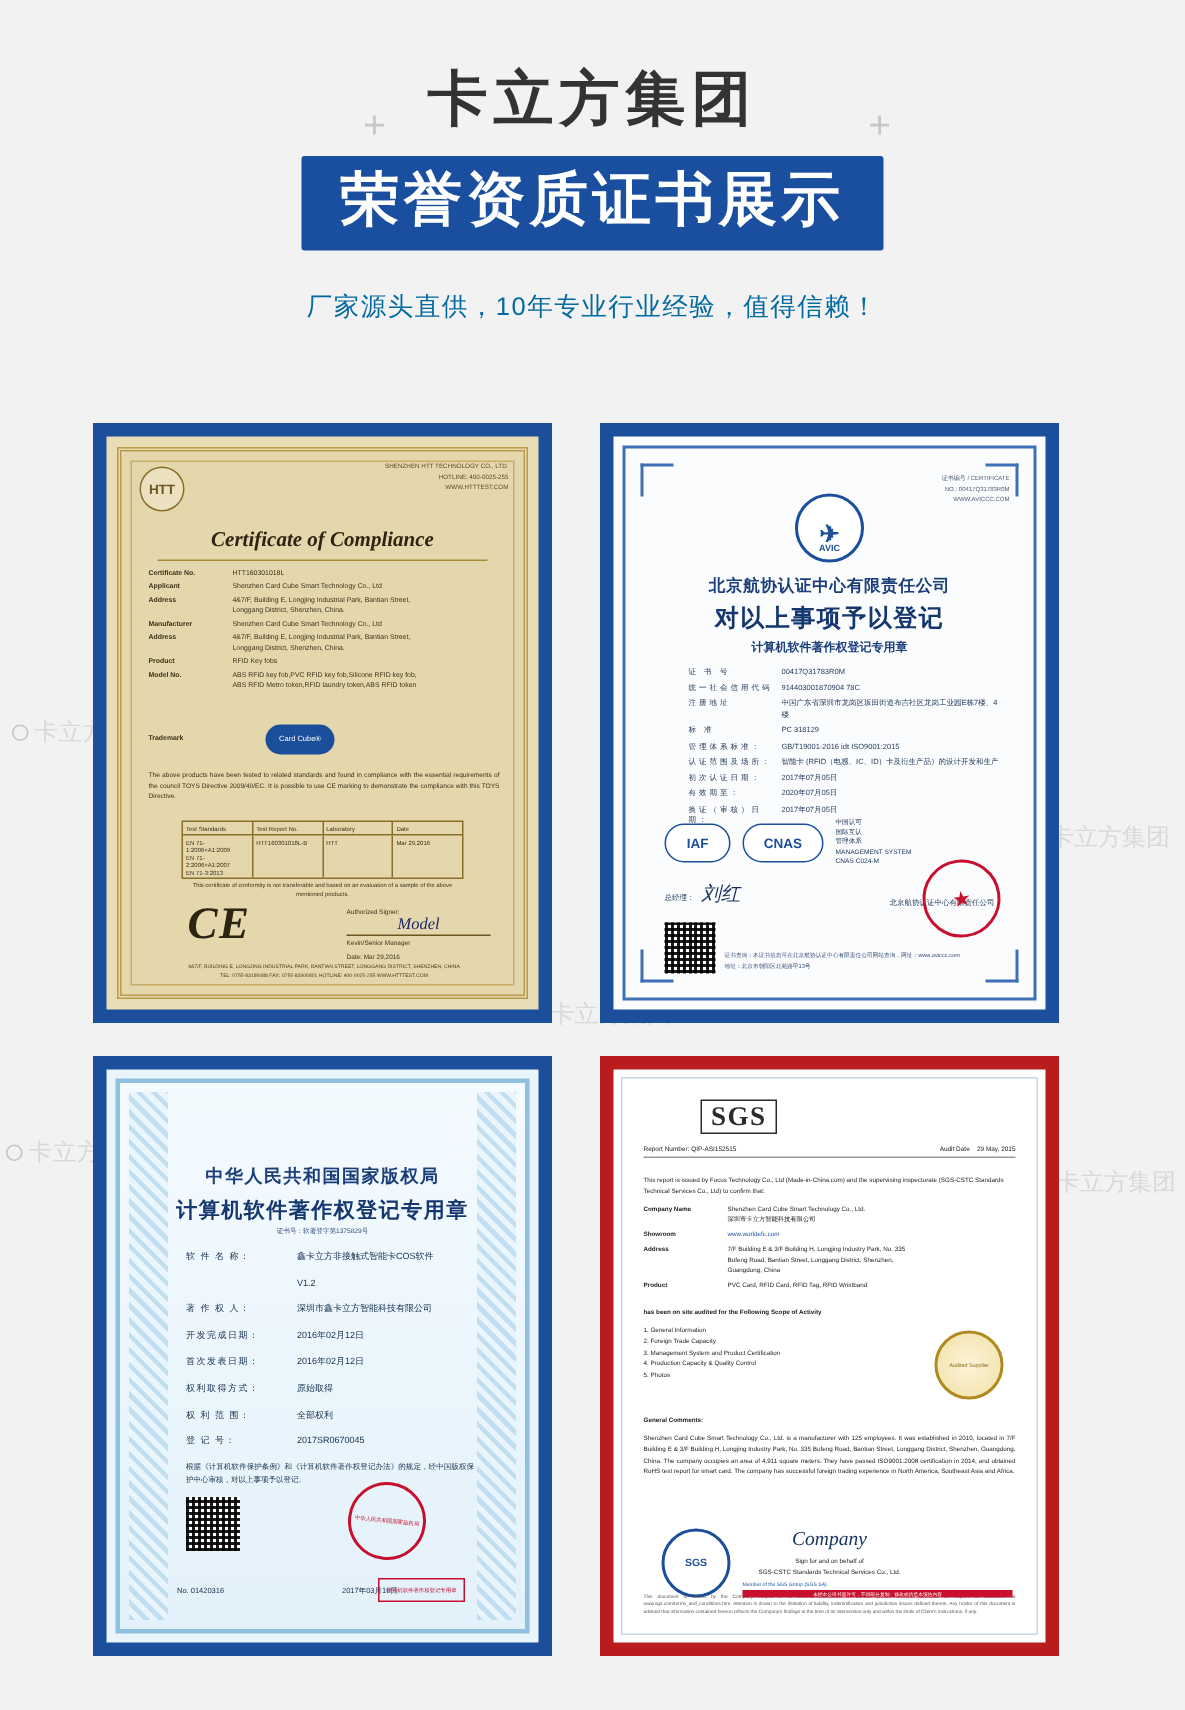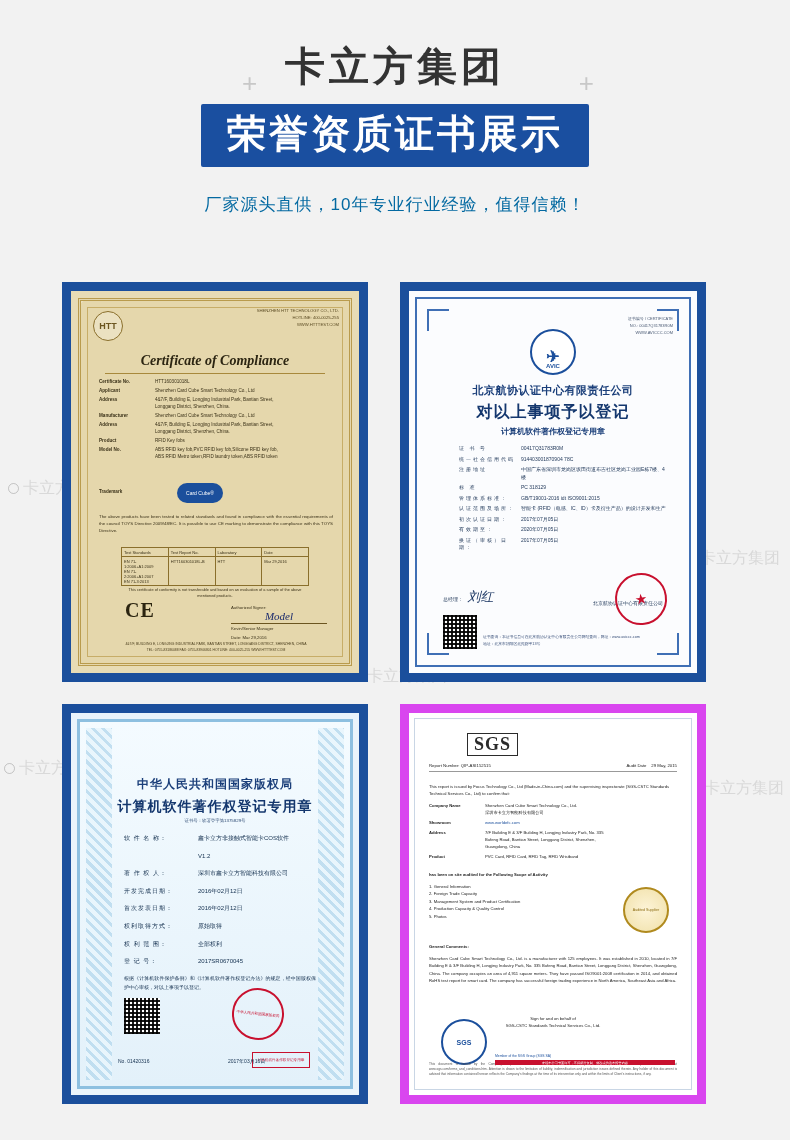--- a/index.html
+++ b/index.html
@@ -192,22 +192,23 @@
     font-size: 4.3px; color: #3a3118;
   }
   .c1-sign .sig {
     font-family: "Liberation Serif", serif; font-style: italic;
     font-size: 11px; color: #1a2a6c; text-align: center;
   }
   .c1-sign .ln { border-bottom: .7px solid #6b5520; margin: 1px 0 2px; }
   .c1-ce {
     position: absolute; left: 44px; top: 298px;
     font-family: "Liberation Serif", serif;
-    font-size: 20px; font-weight: bold; color: #2b2410;
+    font-size: 30px; font-weight: bold; color: #2b2410;
     letter-spacing: 1px;
+    font-style: italic;
   }
   .c1-foot {
     position: absolute; left: 16px; right: 14px; bottom: 10px;
     font-size: 3.4px; color: #4a3d1c; line-height: 1.6; text-align: center;
   }
 
   
   .c2 { border: 9px solid #1b4f9c; background: #fbfcfe; }
   .c2-inner { position: absolute; inset: 6px; border: 2px solid #3f6fb5; }
   .c2-corner {
@@ -357,21 +358,21 @@
   .c3-footno {
     position: absolute; left: 38px; bottom: 22px;
     font-size: 5px; color: #14304f;
   }
   .c3-date {
     position: absolute; left: 148px; bottom: 22px;
     font-size: 5px; color: #14304f;
   }
 
   
-  .c4 { border: 9px solid #d946ef; background: #ffffff; }
+  .c4 { border: 9px solid #b91c1c; background: #ffffff; }
   .c4-inner { position: absolute; inset: 5px; border: 1px solid #c9d6e5; }
   .c4-logo {
     position: absolute; left: 52px; top: 14px;
     font-family: "Liberation Serif", serif;
     font-size: 18px; font-weight: bold; color: #2b2b2b;
     letter-spacing: 1px;
     border: 1.5px solid #2b2b2b; padding: 0 6px;
   }
   .c4-meta {
     position: absolute; left: 14px; right: 14px; top: 44px;
@@ -593,20 +594,29 @@
         <div class="c2-row">
             <span class="c2-k">有效期至：</span>
             <span class="c2-v">2020年07月05日</span>
           </div>
         <div class="c2-row">
             <span class="c2-k">换证（审核）日期：</span>
             <span class="c2-v">2017年07月05日</span>
           </div>
       </div>
 
+      <div class="c2-marks">
+        <div class="c2-mark">IAF</div>
+        <div class="c2-mark cnas">CNAS</div>
+        <div class="c2-mstext" style="white-space:pre-line">中国认可
+国际互认
+管理体系
+MANAGEMENT SYSTEM
+CNAS C024-M</div>
+      </div>
 
       <div class="c2-sigrow">
         <div>
           <span class="c2-sig-k">总经理：</span>
           <span class="c2-sig">刘红</span>
         </div>
         <div class="c2-sig-k">北京航协认证中心有限责任公司</div>
       </div>
 
       <div class="c2-stamp">
@@ -726,20 +736,21 @@
       </div>
 
       <div class="c4-badge">Audited Supplier</div>
 
       <div class="c4-gen">
         <b>General Comments:</b>
         <div style="margin-top:4px; text-align:justify">Shenzhen Card Cube Smart Technology Co., Ltd. is a manufacturer with 125 employees. It was established in 2010, located in 7/F Building E &amp; 3/F Building H, Longjing Industry Park, No. 335 Bufeng Road, Bantian Street, Longgang District, Shenzhen, Guangdong, China. The company occupies an area of 4,911 square meters. They have passed ISO9001:2008 certification in 2014, and obtained RoHS test report for smart card. The company has successful foreign trading experience in North America, Southeast Asia and Africa.</div>
       </div>
 
       <div class="c4-sigblock">
+        <div class="sig">Company</div>
         <div style="white-space:pre-line">Sign for and on behalf of
 SGS-CSTC Standards Technical Services Co., Ltd.</div>
       </div>
 
       <div class="c4-sgsstamp">SGS</div>
       <div class="c4-foot">This document is issued by the Company subject to its General Conditions of Service printed overleaf, available on request or accessible at www.sgs.com/terms_and_conditions.htm. Attention is drawn to the limitation of liability, indemnification and jurisdiction issues defined therein. Any holder of this document is advised that information contained hereon reflects the Company's findings at the time of its intervention only and within the limits of Client's instructions, if any.</div>
       <div class="c4-bluebar">Member of the SGS Group (SGS SA)</div>
       <div class="c4-redline">未经本公司书面许可，不得部分复制、修改或伪造本报告内容</div>
     </div>
   </div>

